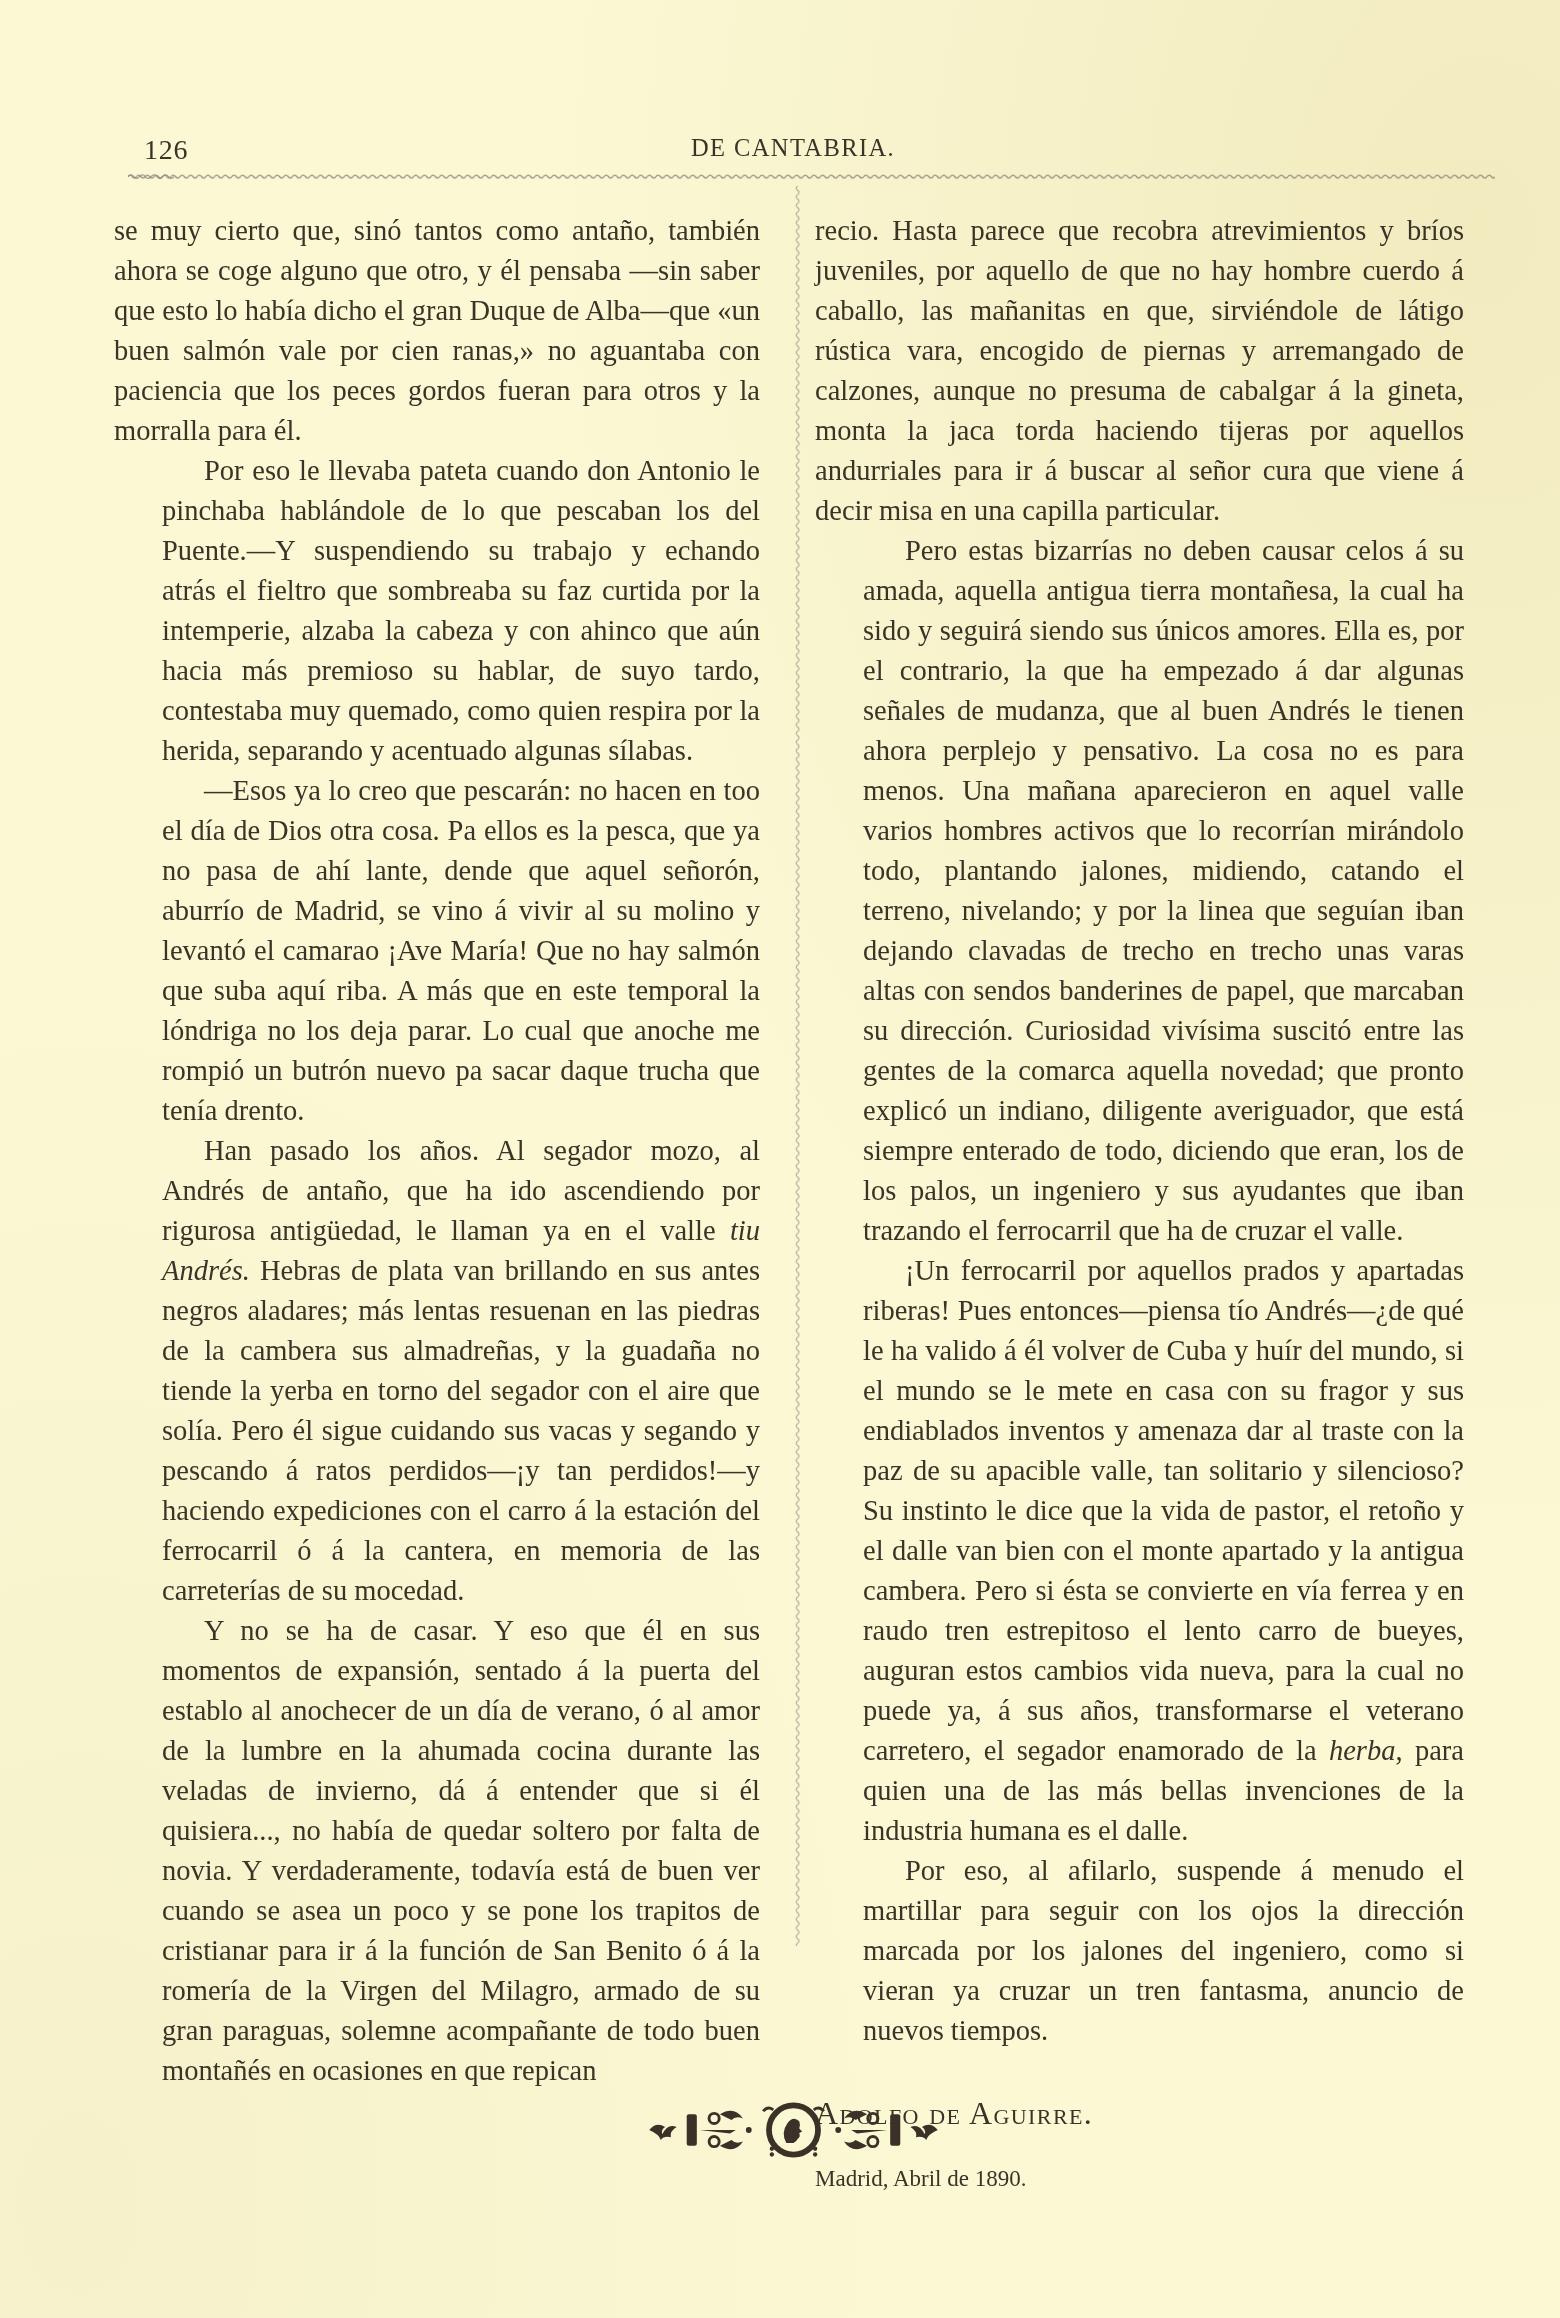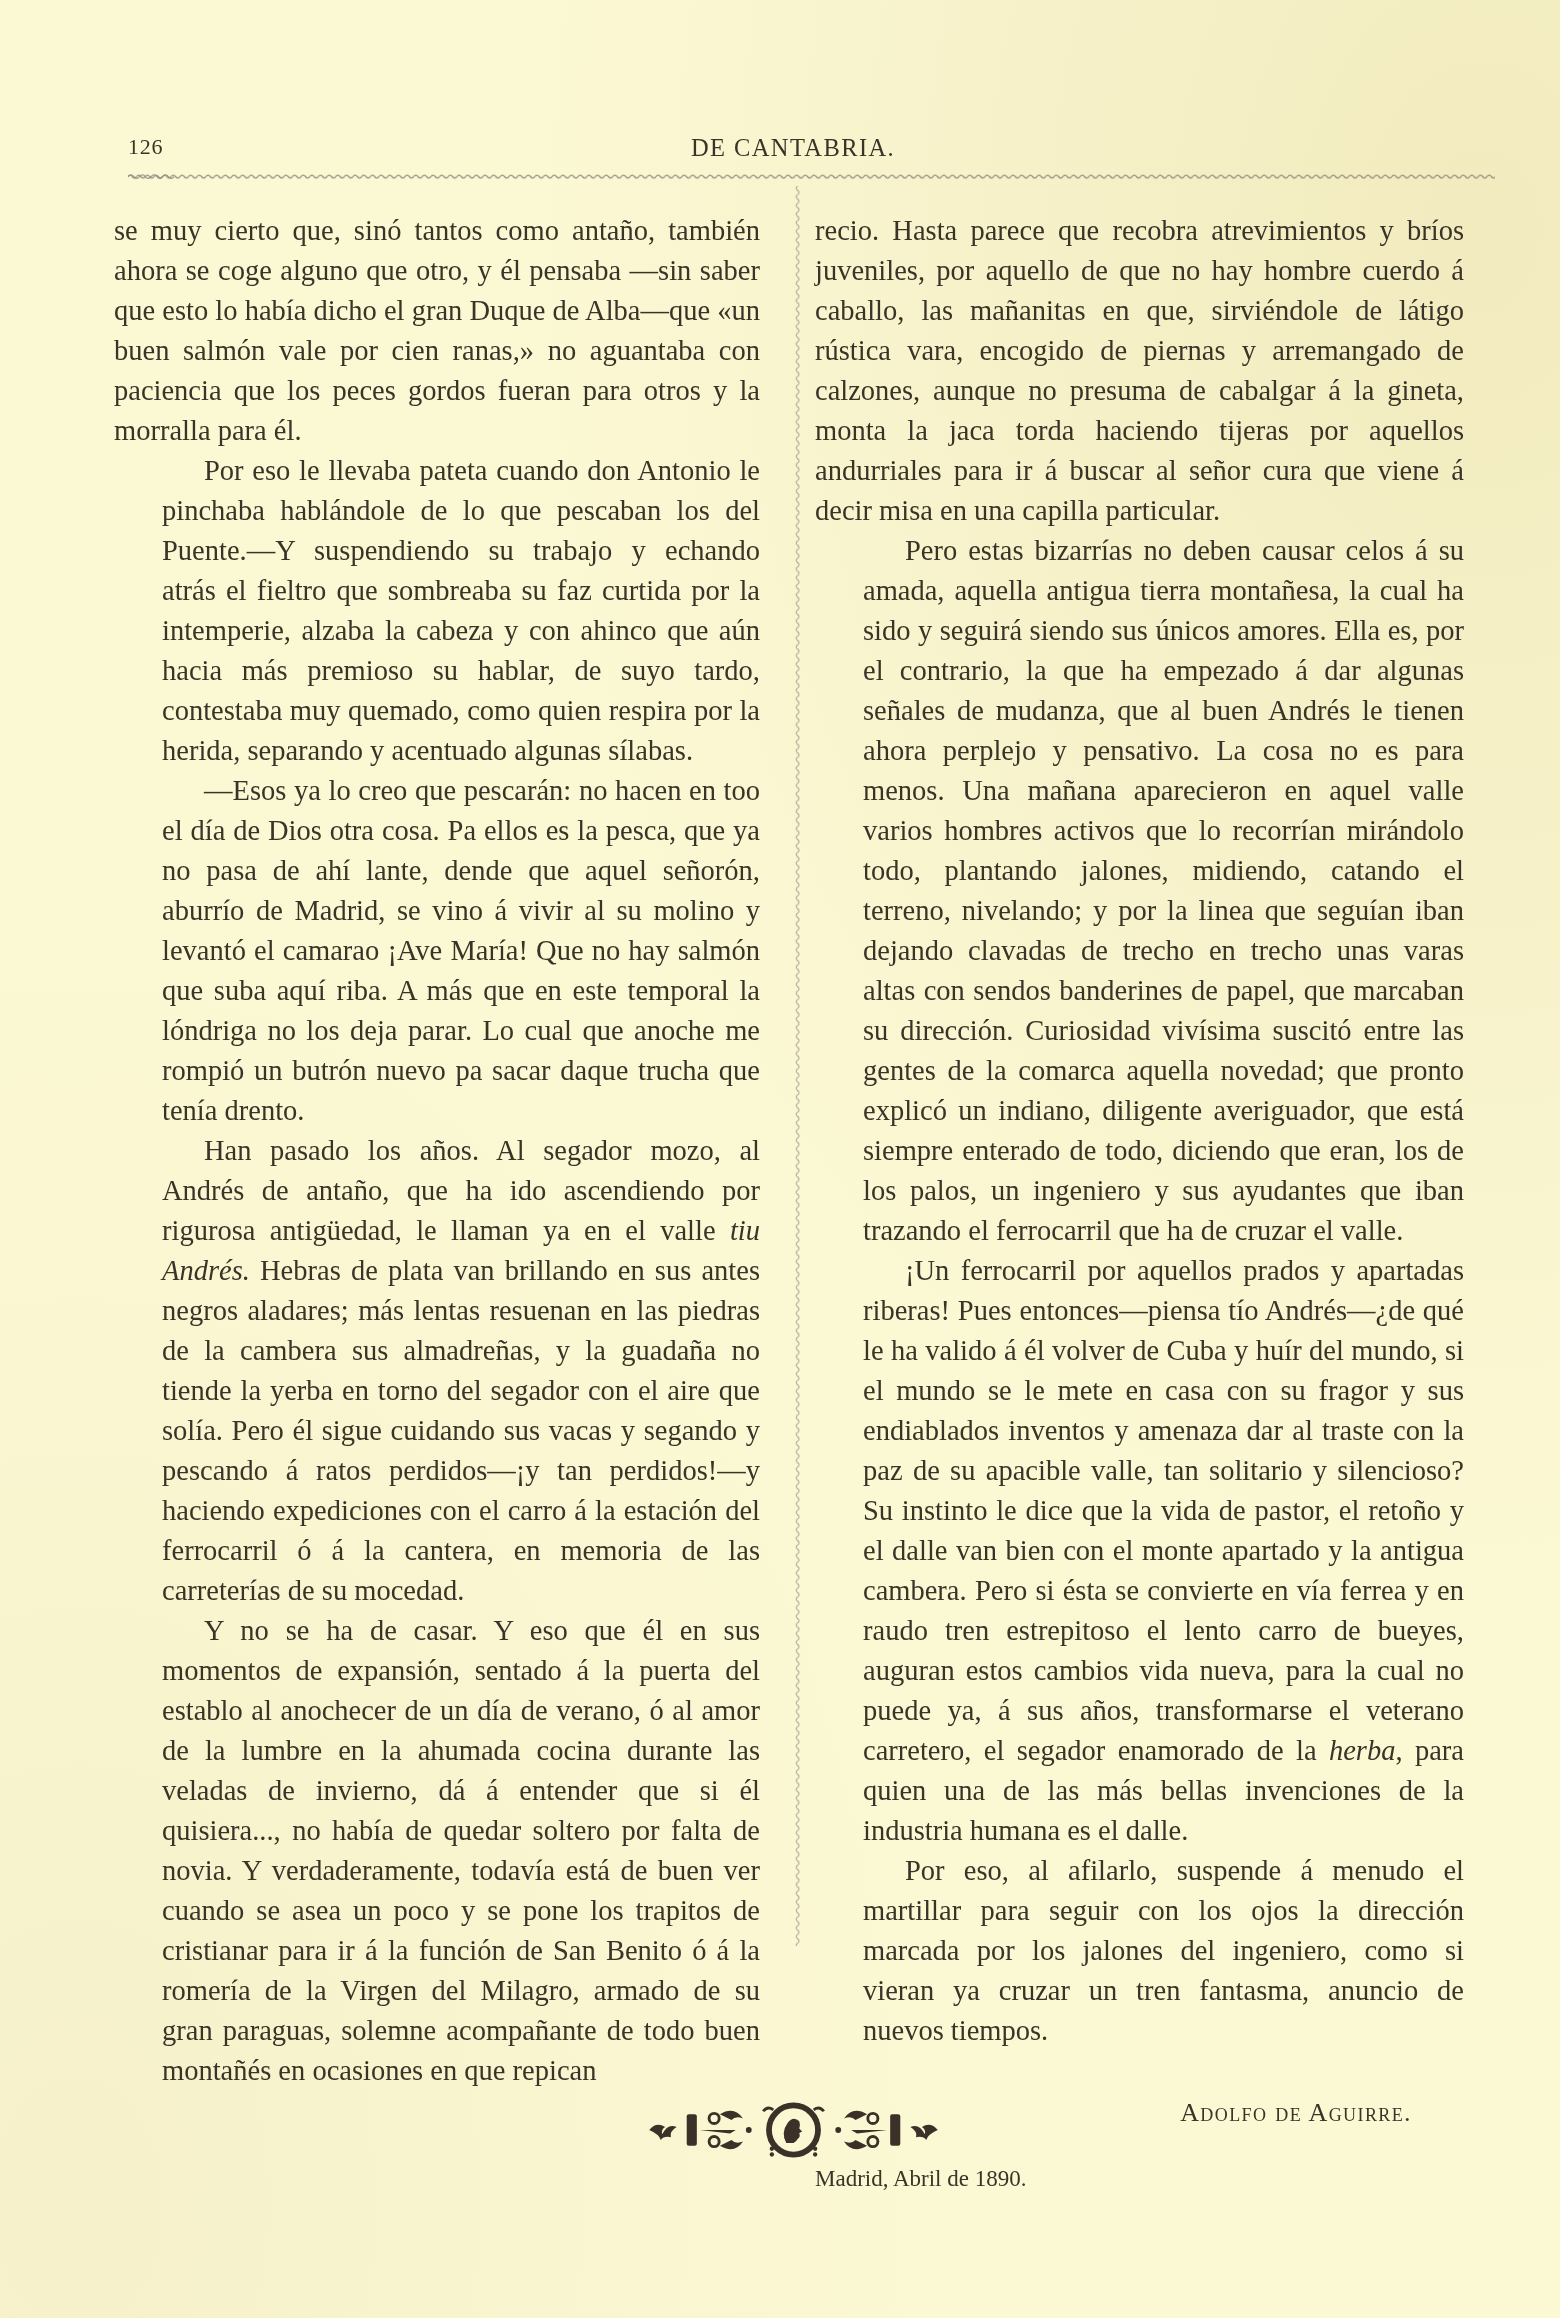--- a/index.html
+++ b/index.html
@@ -13,22 +13,22 @@
       overflow: hidden;
       color: #3a3428;
       font-family: "Liberation Serif", "DejaVu Serif", serif;
     }
     .header {
       position: absolute;
       left: 128px; top: 130px;
       width: 1367px; height: 43px;
     }
     .page-number {
-      position: absolute; left: 0; top: 4.3px;
-      font-size: 22px; letter-spacing: 0.7px;
+      position: absolute; left: 16px; top: 4.3px;
+      font-size: 28px; letter-spacing: 0.7px;
     }
     .running-title {
       position: absolute; left: 563px; top: 4.3px;
       font-size: 24.5px; letter-spacing: 1.4px;
     }
     .header-rule {
       position: absolute; left: 0; top: 43px;
       width: 1367px; height: 7.2px;
     }
     .column-rule {
@@ -43,24 +43,24 @@
       text-align: justify;
       hyphens: none;
     }
     .col-left  { left: 114px;  width: 646px; }
     .col-right { left: 815px; width: 649px; }
     .column p { margin: 0; text-indent: 0; }
     .column p.indent { text-indent: 42px; margin-left: 48px; }
     .column p.cont { text-indent: 0; }
     .column em { font-style: italic; }
     .signature {
-      text-align: right;
+      text-align: left;
       margin-top: 42px !important;
       margin-right: 52px !important;
-      font-size: 26px;
+      font-size: 32px;
       letter-spacing: 1.4px;
       font-variant: small-caps;
     }
     .dateline {
       margin-top: 26px !important;
       font-size: 23px;
     }
     .ornament {
       position: absolute;
       left: 642px; top: 2101px;

